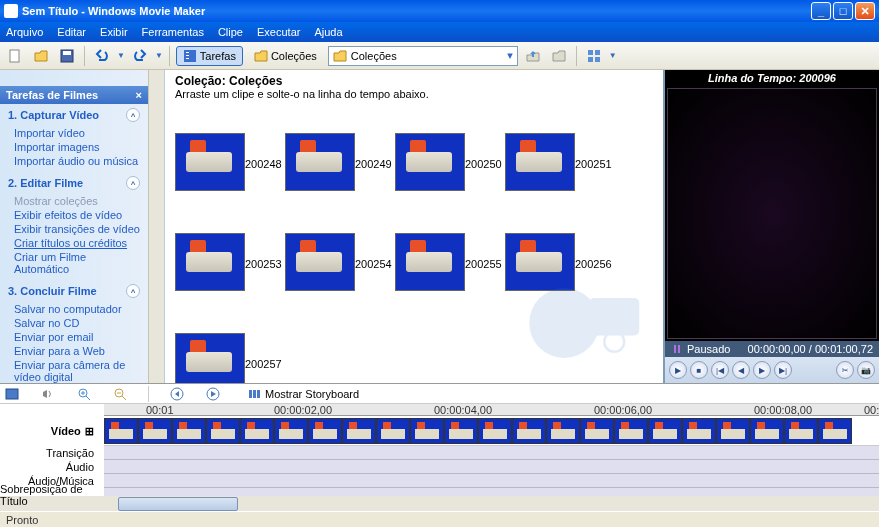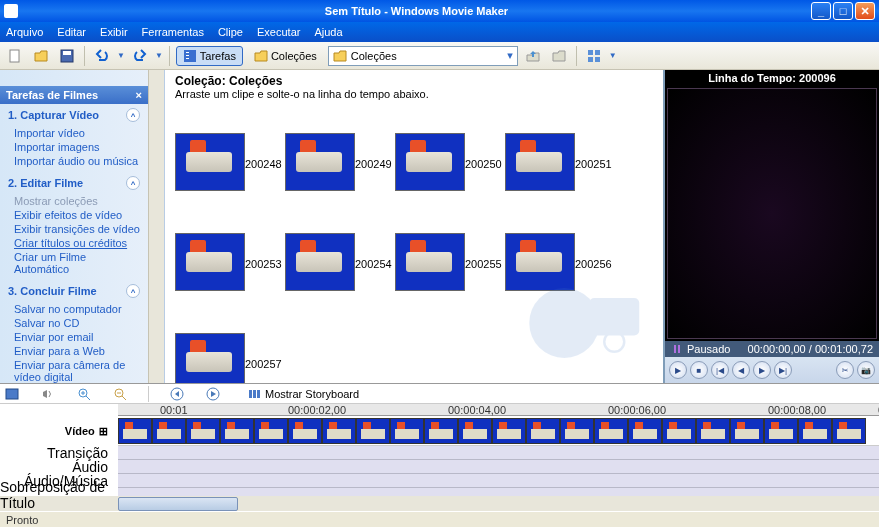--- a/index.html
+++ b/index.html
@@ -1,18 +1,18 @@
 <!DOCTYPE html>
 <html><head>
 <meta charset="utf-8">
 <style>
 * { margin: 0; padding: 0; box-sizing: border-box; font-family: Tahoma, sans-serif; font-size: 11px; }
 body { width: 879px; height: 527px; overflow: hidden; background: #ece9d8; }
 
-.titlebar { height: 22px; background: linear-gradient(to bottom, #0058e6, #1876f0 50%, #0054e3); display: flex; align-items: center; padding: 0 4px; color: white; text-align: center; }
+.titlebar { height: 22px; background: linear-gradient(to bottom, #0058e6, #1876f0 50%, #0054e3); display: flex; align-items: center; padding: 0 4px; color: white; }
 .title-icon { width: 14px; height: 14px; background: #fff; margin-right: 4px; border-radius: 2px; }
 .title-text { flex: 1; font-weight: bold; }
 .win-btns { display: flex; gap: 2px; }
 .win-btn { width: 20px; height: 18px; border: 1px solid #fff; border-radius: 3px; display: flex; align-items: center; justify-content: center; font-weight: bold; color: white; }
 .win-btn.min { background: linear-gradient(#2a80f4,#1358c8); }
 .win-btn.max { background: linear-gradient(#2a80f4,#1358c8); }
 .win-btn.close { background: linear-gradient(#f49c5a,#e24d1a); }
 
 .menubar { height: 20px; background: linear-gradient(#0068e8,#0a4fc8); display: flex; align-items: center; padding: 0 6px; color: white; gap: 14px; }
 .menubar span { cursor: default; }
@@ -45,35 +45,35 @@
 .coll-sub { color: #000; }
 .thumbs { flex: 1; padding: 8px 10px; display: grid; grid-template-columns: repeat(4, 110px); grid-auto-rows: 100px; gap: 0 0; overflow: hidden; position: relative; }
 .thumb { display: flex; flex-direction: row; align-items: center; }
 .thumb-img { width: 70px; height: 58px; border: 1px solid #666; background: #1030c0; position: relative; }
 .thumb-img::after { content:""; position:absolute; left:10px; top:18px; width:46px; height:20px; background: linear-gradient(#e8e4d8,#c8c4b8); border-radius: 3px; }
 .thumb-img::before { content:""; position:absolute; left:14px; top:6px; width:16px; height:14px; background:#e85028; border-radius:2px; }
 .thumb-lbl { margin-top: 4px; color: #000; }
 .watermark { position: absolute; right: 10px; bottom: 10px; width: 140px; height: 100px; opacity: 0.15; }
 
 .preview { width: 216px; background: #000; display: flex; flex-direction: column; border-left: 2px solid #7f9db9; }
-.prev-title { background: #000; color: #fff; text-align: center; padding: 2px 0; font-weight: bold; }
+.prev-title { background: #000; color: #fff; text-align: center; padding: 2px 0; font-weight: bold; font-style: italic; }
 .prev-video { flex: 1; background: #000; border: 1px solid #4a3850; margin: 2px; background: radial-gradient(ellipse at center, #1a0820, #000); }
 .prev-status { background: #425a7a; color: #fff; padding: 2px 6px; display: flex; align-items: center; gap: 4px; font-size: 10px; }
 .prev-status .time { margin-left: auto; }
 .prev-ctrl { background: linear-gradient(#d8e4f2,#c8d6ea); padding: 4px; display: flex; align-items: center; gap: 3px; }
 .pc-btn { width: 18px; height: 18px; border: 1px solid #8a9cb8; border-radius: 50%; background: radial-gradient(#fff,#d0dcf0); display: flex; align-items: center; justify-content: center; font-size: 8px; color: #2a4a8a; }
 
 .timeline-sec { height: 128px; background: #fff; border-top: 1px solid #999; }
 .tl-toolbar { height: 20px; display: flex; align-items: center; padding: 0 4px; gap: 20px; border-bottom: 1px solid #ccc; }
 .tl-toolbar .ti { width: 16px; height: 16px; display: flex; align-items: center; justify-content: center; }
 .tl-area { display: flex; height: 92px; }
-.tl-labels { width: 118px; background: #fff; }
+.tl-labels { width: 104px; background: #fff; }
 .tl-label { height: 28px; display: flex; align-items: center; justify-content: flex-end; padding-right: 10px; color: #000; }
 .tl-label.video { font-weight: bold; height: 30px; }
-.tl-label.sm { height: 14px; font-size: 14px; }
+.tl-label.sm { height: 14px; font-size: 11px; }
 .tl-tracks { flex: 1; overflow: hidden; position: relative; }
 .ruler { height: 12px; background: #e8e8e8; position: relative; border-bottom: 1px solid #999; font-size: 9px; color: #333; }
 .ruler span { position: absolute; top: 0; padding-left: 40px; }
 .video-track { height: 30px; background: #fff; display: flex; border-bottom: 1px solid #ccc; padding-top: 2px; }
 .clip { width: 34px; height: 26px; border: 1px solid #333; background: #1030c0; position: relative; flex-shrink: 0; }
 .clip::after { content:""; position:absolute; left:4px; top:10px; width:24px; height:10px; background:#e0dcc8; }
 .clip::before { content:""; position:absolute; left:6px; top:3px; width:8px; height:7px; background:#e85028; }
 .track-row { height: 14px; background: #e0dff0; border-bottom: 1px solid #b8b8c8; }
 .tl-hscroll { height: 16px; background: #e8e6da; display: flex; align-items: center; }
 .tl-hscroll .bar { height: 14px; width: 120px; background: linear-gradient(#dae5f4,#b8cce4); border: 1px solid #7a92b8; border-radius: 2px; margin-left: 118px; }

